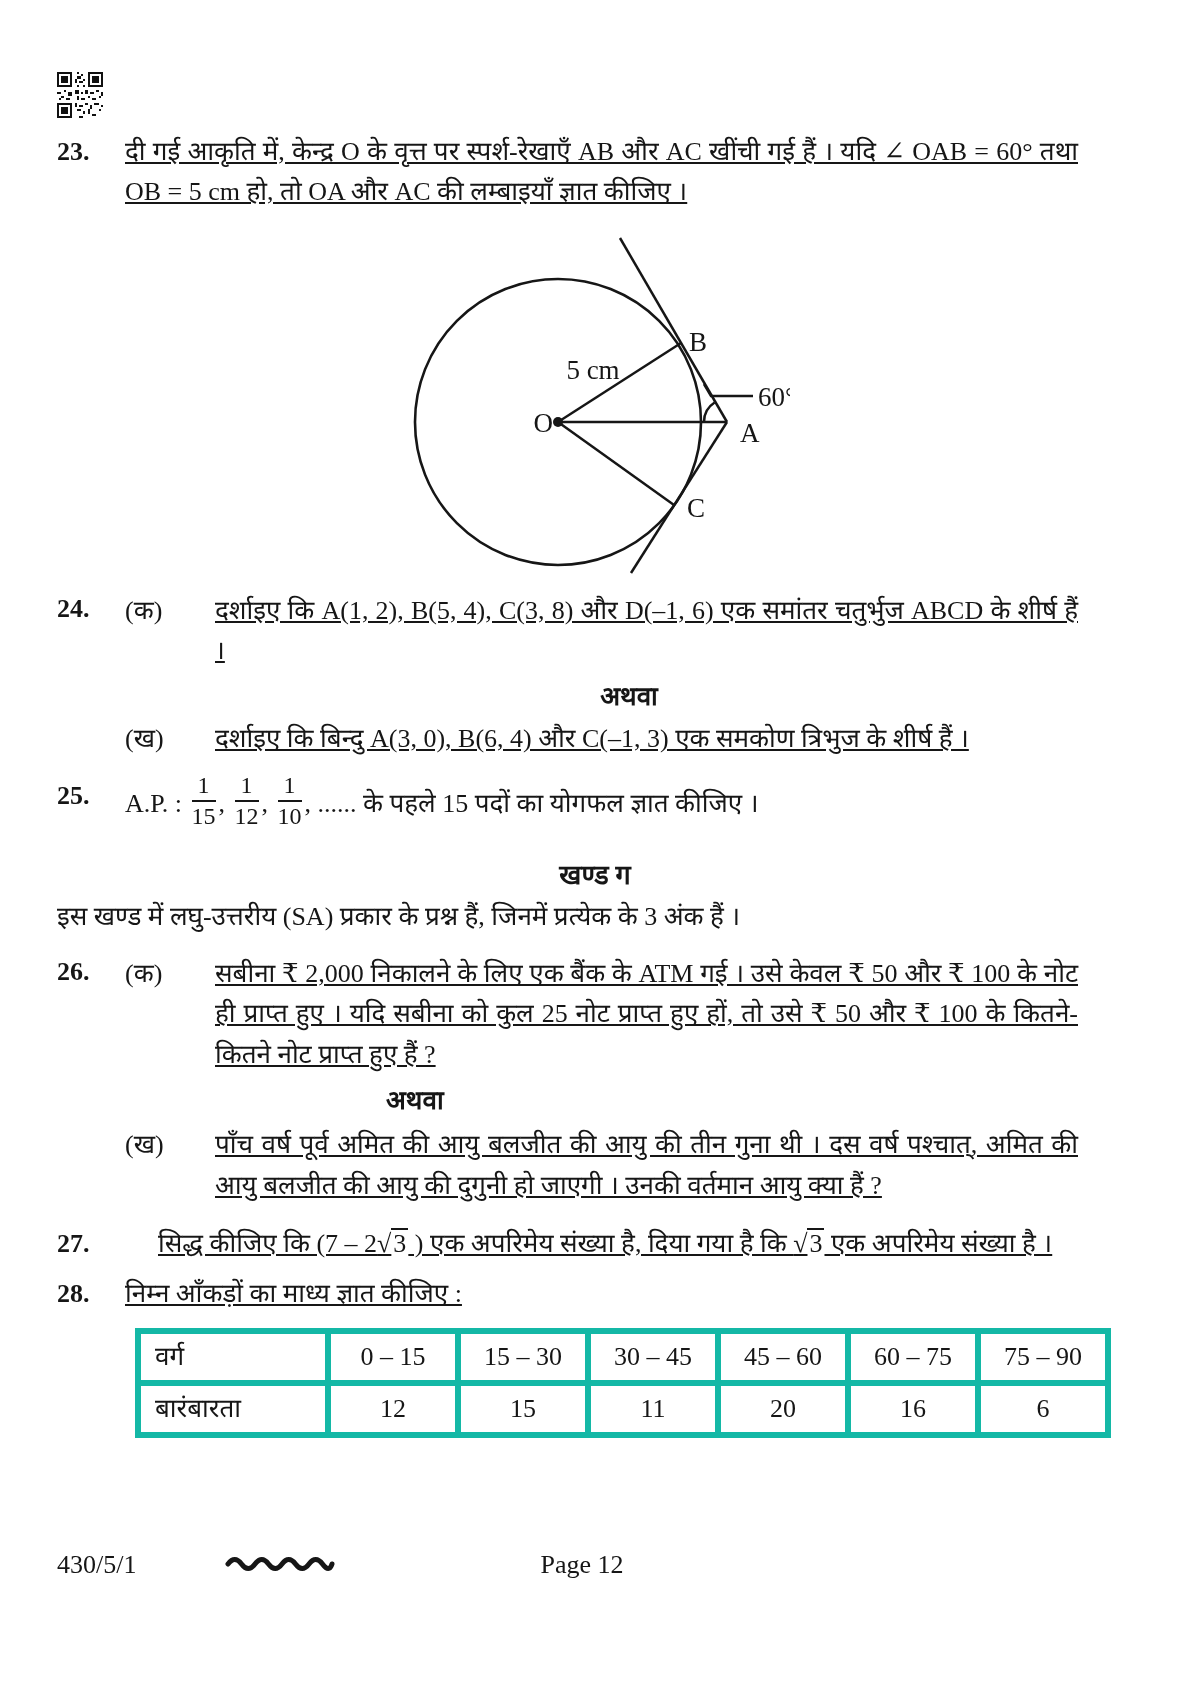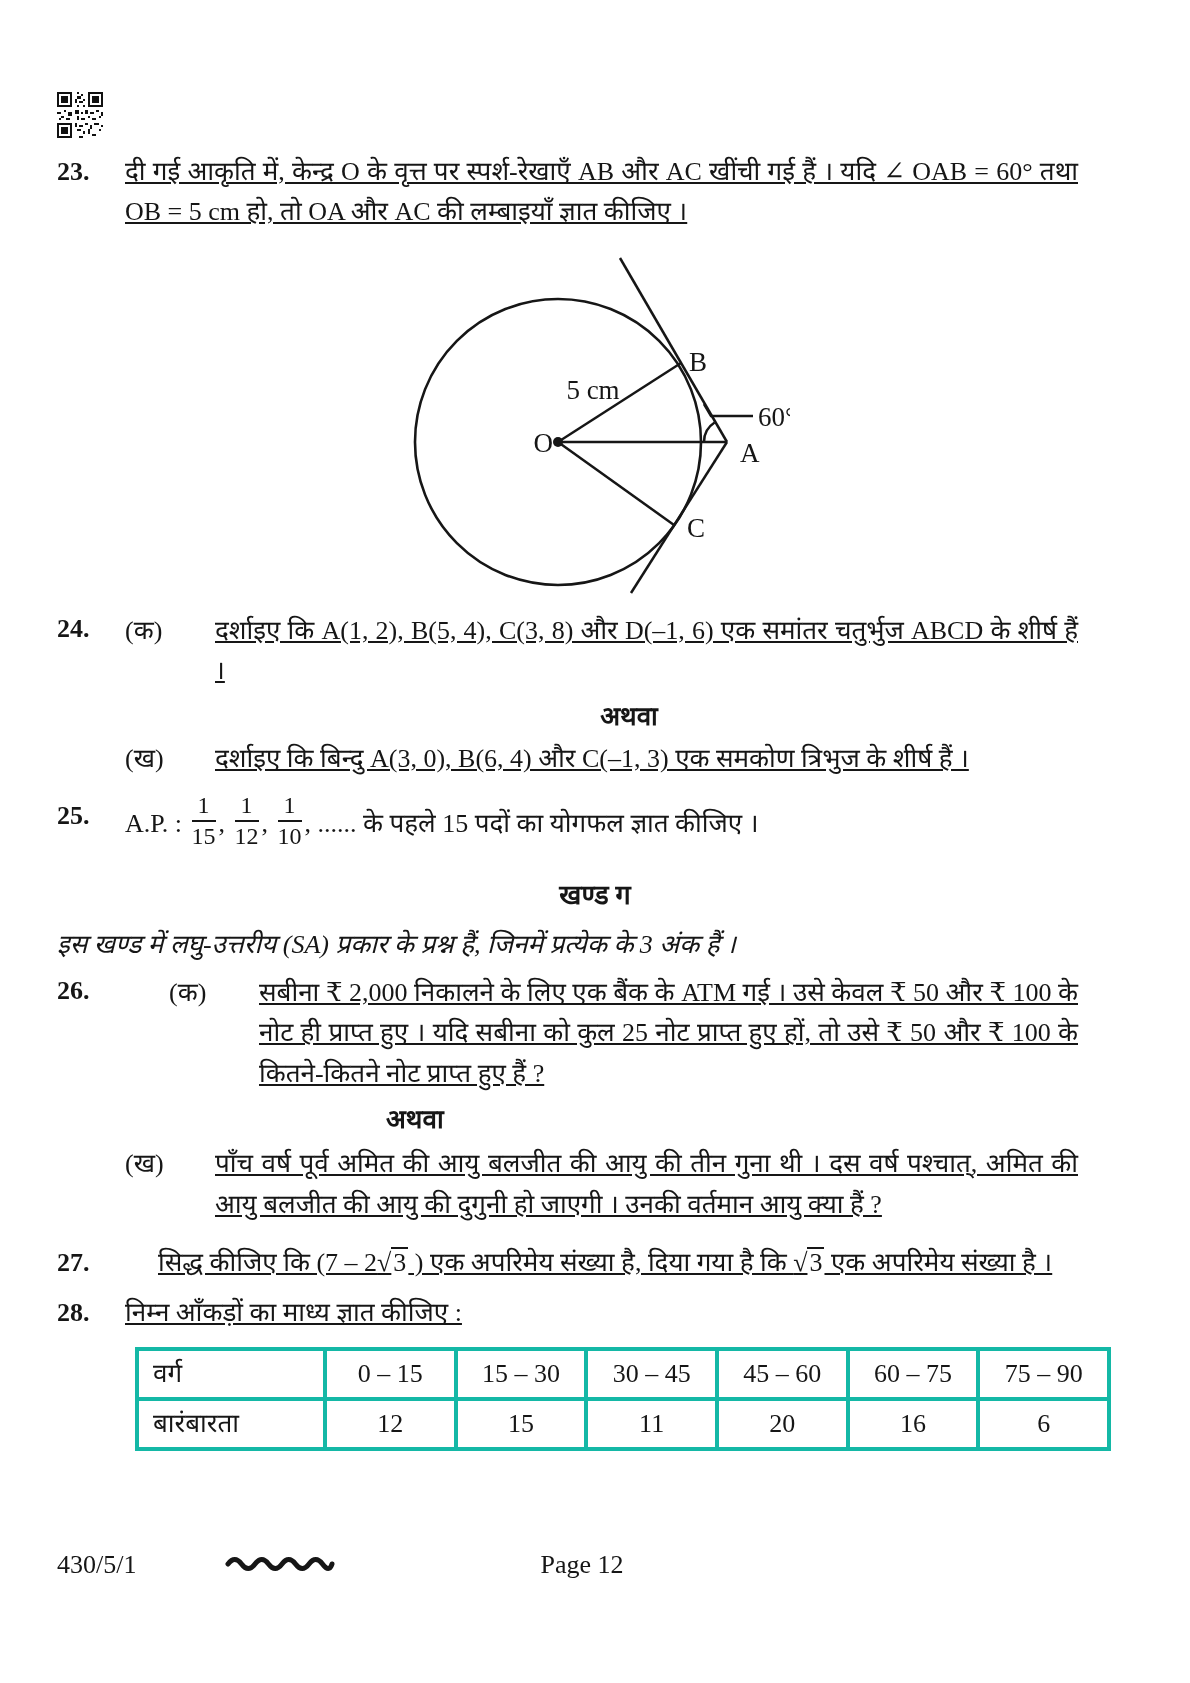--- a/index.html
+++ b/index.html
@@ -2,43 +2,43 @@
 <html><head>
 <meta charset="utf-8">
 <style>
   html,body{margin:0;padding:0;}
   body{
     width:1190px;height:1683px;overflow:hidden;background:#ffffff;color:#161616;
     font-family:"Liberation Serif","DejaVu Serif",serif;
     font-size:26px;line-height:1.55;
     position:relative;
   }
-  .page{box-sizing:border-box;width:1190px;height:1683px;padding:92px 112px 0 57px;position:relative;}
+  .page{box-sizing:border-box;width:1190px;height:1683px;padding:72px 112px 0 57px;position:relative;}
   .qr{display:block;margin:0 0 8px 0;}
   .q{display:grid;grid-template-columns:68px 1fr;margin-top:14px;}
   .qnum{font-weight:bold;}
   .qtext{text-align:justify;text-decoration:underline;}
   .part{display:grid;grid-template-columns:90px 1fr;margin-top:2px;}
   .part-label{}
   .or-center{font-weight:bold;text-align:center;margin:6px -112px 2px -57px;}
   .or-left{font-weight:bold;margin:6px 0 2px 329px;}
   .diagram{margin:2px 0 8px 268px;line-height:0;}
   .diagram svg{display:block;}
   .dg-line{stroke:#161616;stroke-width:2.5;fill:none;}
   .dg-circle{stroke:#161616;stroke-width:2.6;fill:none;}
   .dg-text{font-family:"Liberation Serif","DejaVu Serif",serif;font-size:27px;fill:#161616;}
   .section-heading{font-weight:bold;text-align:center;margin:20px -112px 0 -57px;font-size:27px;}
-  .instruction{font-style:italic;margin-top:8px;}
+  .instruction{margin-top:0;}
   .frac{display:inline-block;vertical-align:middle;text-align:center;font-size:24px;line-height:1.15;margin:0 3px;position:relative;top:-4px;}
   .frac .fn{display:block;border-bottom:2px solid #161616;padding:0 5px 1px 5px;}
   .frac .fd{display:block;padding-top:1px;}
   .rad{white-space:nowrap;}
   .radbar{border-top:2px solid #161616;display:inline-block;line-height:1.1;padding:0 2px;}
   .freq-table{border-collapse:collapse;margin:14px 0 0 78px;table-layout:fixed;width:976px;}
-  .freq-table td{border:4px solid #14b8a6;height:46px;text-align:center;font-size:26px;padding:0 4px;}
+  .freq-table td{border:6px solid #14b8a6;height:46px;text-align:center;font-size:26px;padding:0 4px;}
   .freq-table td.lead{text-align:left;padding-left:14px;width:166px;}
   .footer{position:absolute;left:0;top:1545px;width:1190px;height:50px;}
   .footer .code{position:absolute;left:57px;top:0;}
   .footer .squiggle{position:absolute;left:225px;top:8px;}
   .footer .pageno{position:absolute;left:0;width:1164px;text-align:center;top:0;}
 </style>
 </head>
 <body>
 
 <div class="page">
@@ -146,21 +146,21 @@
       <span class="frac"><span class="fn">1</span><span class="fd">15</span></span><span>,</span>
       <span class="frac"><span class="fn">1</span><span class="fd">12</span></span><span>,</span>
       <span class="frac"><span class="fn">1</span><span class="fd">10</span></span><span>, ......</span>
       <span>के पहले 15 पदों का योगफल ज्ञात कीजिए ।</span>
     </div>
   </div>
 
   <div class="section-heading">खण्ड ग</div>
   <div class="instruction">इस खण्ड में लघु-उत्तरीय (SA) प्रकार के प्रश्न हैं, जिनमें प्रत्येक के 3 अंक हैं ।</div>
 
-  <div class="q" style="margin-top:6px;gap:44px;">
+  <div class="q" style="margin-top:15px;">
     <div class="qnum">26.</div>
     <div>
       <div class="part">
         <div class="part-label">(क)</div>
         <div class="qtext">सबीना ₹ 2,000 निकालने के लिए एक बैंक के ATM गई । उसे केवल ₹ 50 और ₹ 100 के नोट ही प्राप्त हुए । यदि सबीना को कुल 25 नोट प्राप्त हुए हों, तो उसे ₹ 50 और ₹ 100 के कितने-कितने नोट प्राप्त हुए हैं ?</div>
       </div>
     </div>
   </div>
   <div class="or-left">अथवा</div>
   <div class="q" style="margin-top:2px;">

